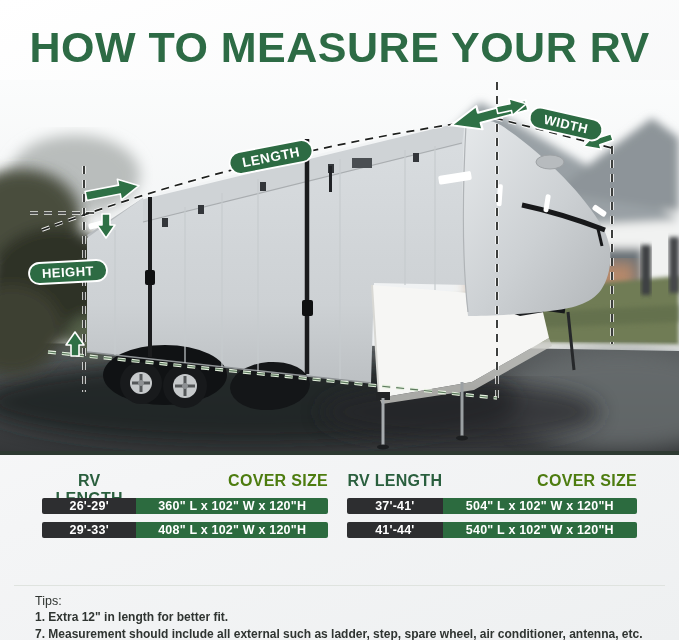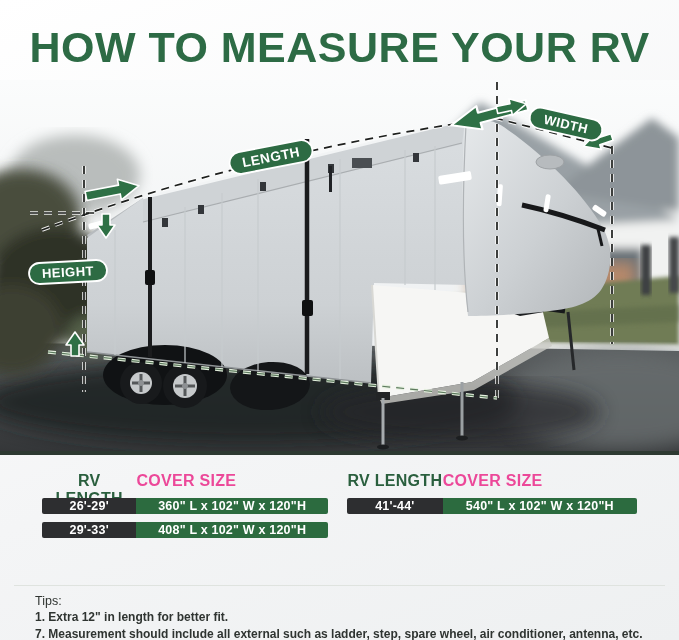--- a/index.html
+++ b/index.html
@@ -17,21 +17,21 @@
   .scene{position:absolute;top:80px;left:0;width:679px;height:375px;}
   .scene svg{display:block;}
 
   
   .tables{position:absolute;top:472px;left:0;width:679px;display:flex;}
   .size-table{display:flex;flex-direction:column;}
   .size-table.left{margin-left:42px;width:286px;}
   .size-table.right{margin-left:19px;width:290px;}
   .thead{display:flex;height:18px;margin-bottom:8px;}
   .thead .h-rv{width:33%;text-align:center;font-size:16px;font-weight:800;color:#2a5f3e;letter-spacing:.3px;}
-  .thead .h-cv{width:67%;text-align:left;font-size:16px;font-weight:800;color:#ec4899;letter-spacing:.3px;}
+  .thead .h-cv{width:67%;text-align:right;font-size:16px;font-weight:800;color:#4d7c0f;letter-spacing:.3px;}
   .trow{display:flex;height:16px;margin-bottom:8px;border-radius:2px;overflow:hidden;}
   .trow .c-rv{width:33%;background:#2d2e30;color:#fff;font-size:12.5px;font-weight:700;
               display:flex;align-items:center;justify-content:center;letter-spacing:.2px;}
   .trow .c-cv{width:67%;background:#2c6b3f;color:#fff;font-size:12.5px;font-weight:700;
               display:flex;align-items:center;justify-content:center;letter-spacing:.2px;}
 
   
   .divider{position:absolute;top:585px;left:14px;right:14px;height:0;border-top:1px solid #dfe3df;}
   .tips{position:absolute;top:594px;left:35px;right:16px;color:#2f3431;}
   .tips .tips-head{font-size:12.5px;font-weight:400;margin:0 0 2px 0;}
@@ -242,20 +242,24 @@
         <div class="c-rv">29'-33'</div>
         <div class="c-cv">408" L x 102" W x 120"H</div>
       </div>
     </div>
     <div class="size-table right">
       <div class="thead">
         <div class="h-rv">RV LENGTH</div>
         <div class="h-cv">COVER SIZE</div>
       </div>
       <div class="trow">
+        <div class="c-rv">37'-41'</div>
+        <div class="c-cv">504" L x 102" W x 120"H</div>
+      </div>
+      <div class="trow">
         <div class="c-rv">41'-44'</div>
         <div class="c-cv">540" L x 102" W x 120"H</div>
       </div>
     </div>
   </div>
 
   <div class="divider"></div>
 
   <div class="tips">
     <p class="tips-head">Tips:</p>

